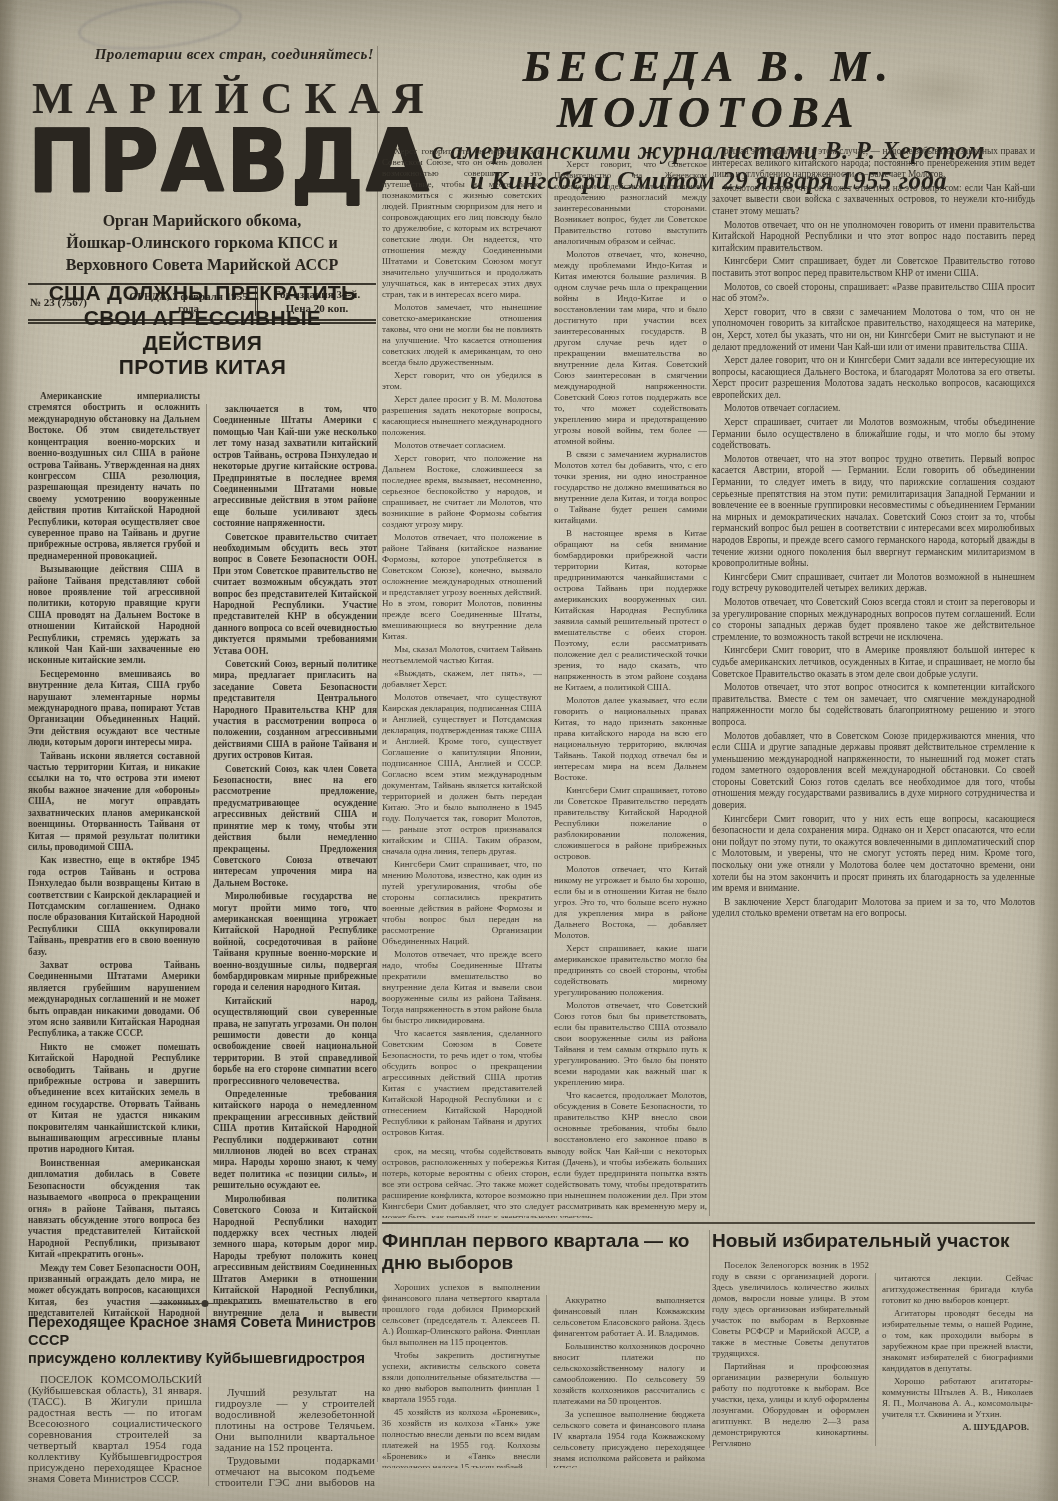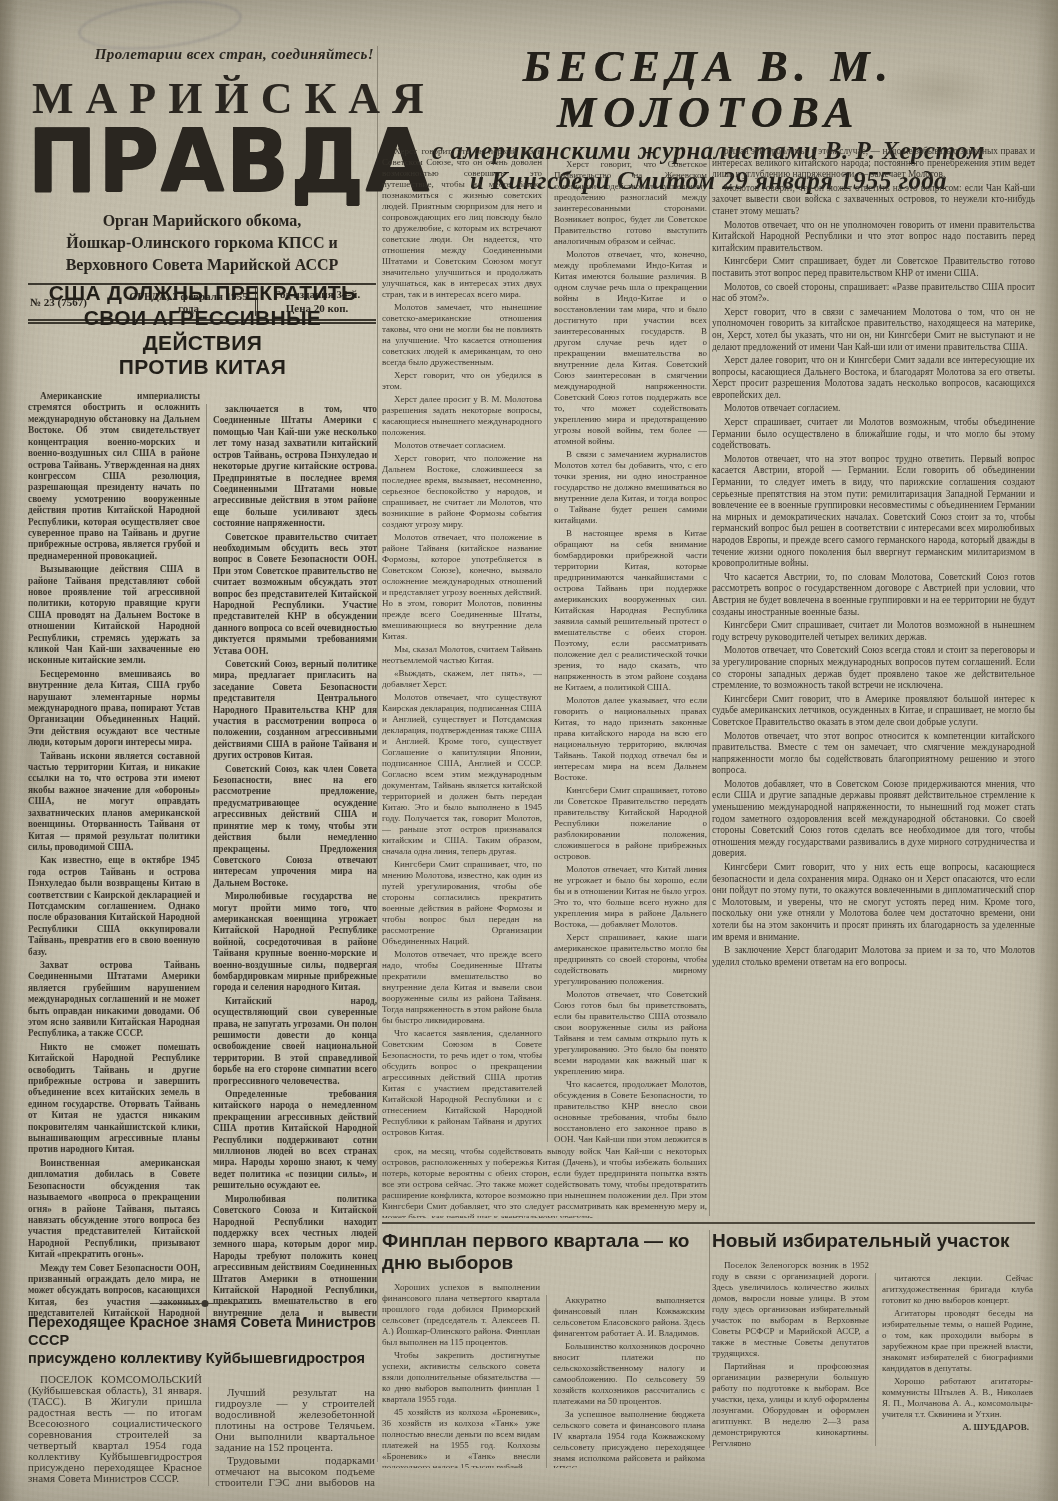--- a/index.html
+++ b/index.html
@@ -177,21 +177,21 @@
           <p>Молотов отвечает, что прежде всего надо, чтобы Соединенные Штаты прекратили вмешательство во внутренние дела Китая и вывели свои вооруженные силы из района Тайваня. Тогда напряженность в этом районе была бы быстро ликвидирована.</p>
           <p>Что касается заявления, сделанного Советским Союзом в Совете Безопасности, то речь идет о том, чтобы обсудить вопрос о прекращении агрессивных действий США против Китая с участием представителей Китайской Народной Республики и с отнесением Китайской Народной Республики к районам Тайваня и других островов Китая.</p>
         </div>
       <div class="colB">
           <p>Херст говорит, что Советское Правительство на Женевском совещании содействовало успешному преодолению разногласий между заинтересованными сторонами. Возникает вопрос, будет ли Советское Правительство готово выступить аналогичным образом и сейчас.</p>
           <p>Молотов отвечает, что, конечно, между проблемами Индо-Китая и Китая имеются большие различия. В одном случае речь шла о прекращении войны в Индо-Китае и о восстановлении там мира, что и было достигнуто при участии всех заинтересованных государств. В другом случае речь идет о прекращении вмешательства во внутренние дела Китая. Советский Союз заинтересован в смягчении международной напряженности. Советский Союз готов поддержать все то, что может содействовать укреплению мира и предотвращению угрозы новой войны, тем более — атомной войны.</p>
           <p>В связи с замечанием журналистов Молотов хотел бы добавить, что, с его точки зрения, ни одно иностранное государство не должно вмешиваться во внутренние дела Китая, и тогда вопрос о Тайване будет решен самими китайцами.</p>
           <p>В настоящее время в Китае обращают на себя внимание бомбардировки прибрежной части территории Китая, которые предпринимаются чанкайшистами с острова Тайвань при поддержке американских вооруженных сил. Китайская Народная Республика заявила самый решительный протест о вмешательстве с обеих сторон. Поэтому, если рассматривать положение дел с реалистической точки зрения, то надо сказать, что напряженность в этом районе создана не Китаем, а политикой США.</p>
           <p>Молотов далее указывает, что если говорить о национальных правах Китая, то надо признать законные права китайского народа на всю его национальную территорию, включая Тайвань. Такой подход отвечал бы и интересам мира на всем Дальнем Востоке.</p>
           <p>Кингсбери Смит спрашивает, готово ли Советское Правительство передать правительству Китайской Народной Республики пожелание о разблокировании положения, сложившегося в районе прибрежных островов.</p>
-          <p>Молотов отвечает, что Китай линия не угрожает и было бы хорошо, если бы и в отношении Китая не было угроз. Это то, что больше всего нужно для укрепления мира в районе Дальнего Востока, — добавляет Молотов.</p>
+          <p>Молотов отвечает, что Китай никому не угрожает и было бы хорошо, если бы и в отношении Китая не было угроз. Это то, что больше всего нужно для укрепления мира в районе Дальнего Востока, — добавляет Молотов.</p>
           <p>Херст спрашивает, какие шаги американское правительство могло бы предпринять со своей стороны, чтобы содействовать мирному урегулированию положения.</p>
           <p>Молотов отвечает, что Советский Союз готов был бы приветствовать, если бы правительство США отозвало свои вооруженные силы из района Тайваня и тем самым открыло путь к урегулированию. Это было бы понято всеми народами как важный шаг к укреплению мира.</p>
           <p>Что касается, продолжает Молотов, обсуждения в Совете Безопасности, то правительство КНР внесло свои основные требования, чтобы было восстановлено его законное право в ООН. Чан Кай-ши при этом держится в другом месте и не берется в отношения между государствами, как это ни странно, оставаясь при прежних США членом, что для всех было бы ясно. Но эти события уже стали прошлым, — заключает Молотов.</p>
         </div>
     </div>
   </div>
   <div class="ivwide">
       <p>срок, на месяц, чтобы содействовать выводу войск Чан Кай-ши с некоторых островов, расположенных у побережья Китая (Дачень), и чтобы избежать больших потерь, которые вероятны с обеих сторон, если будет предпринята попытка взять все эти острова сейчас. Это также может содействовать тому, чтобы предотвратить расширение конфликта, которое возможно при нынешнем положении дел. При этом Кингсбери Смит добавляет, что это следует рассматривать как временную меру и, может быть, как первый шаг к эвентуальному урегули-</p>
     </div>
 
@@ -199,21 +199,20 @@
       <p>решая эти проблемы, в этом случае, — надо не забывать о законных правах и интересах великого китайского народа; постоянного пренебрежения этим ведет лишь к углублению напряженности, — замечает Молотов.</p>
       <p>Молотов говорит, что он может ответить на это вопросом: если Чан Кай-ши захочет вывести свои войска с захваченных островов, то неужели кто-нибудь станет этому мешать?</p>
       <p>Молотов отвечает, что он не уполномочен говорить от имени правительства Китайской Народной Республики и что этот вопрос надо поставить перед китайским правительством.</p>
       <p>Кингсбери Смит спрашивает, будет ли Советское Правительство готово поставить этот вопрос перед правительством КНР от имени США.</p>
       <p>Молотов, со своей стороны, спрашивает: «Разве правительство США просит нас об этом?».</p>
       <p>Херст говорит, что в связи с замечанием Молотова о том, что он не уполномочен говорить за китайское правительство, находящееся на материке, он, Херст, хотел бы указать, что ни он, ни Кингсбери Смит не выступают и не делают предложений от имени Чан Кай-ши или от имени правительства США.</p>
       <p>Херст далее говорит, что он и Кингсбери Смит задали все интересующие их вопросы, касающиеся Дальнего Востока, и благодарят Молотова за его ответы. Херст просит разрешения Молотова задать несколько вопросов, касающихся европейских дел.</p>
       <p>Молотов отвечает согласием.</p>
       <p>Херст спрашивает, считает ли Молотов возможным, чтобы объединение Германии было осуществлено в ближайшие годы, и что могло бы этому содействовать.</p>
       <p>Молотов отвечает, что на этот вопрос трудно ответить. Первый вопрос касается Австрии, второй — Германии. Если говорить об объединении Германии, то следует иметь в виду, что парижские соглашения создают серьезные препятствия на этом пути: ремилитаризация Западной Германии и вовлечение ее в военные группировки несовместимы с объединением Германии на мирных и демократических началах. Советский Союз стоит за то, чтобы германский вопрос был решен в соответствии с интересами всех миролюбивых народов Европы, и прежде всего самого германского народа, который дважды в течение жизни одного поколения был ввергнут германским милитаризмом в кровопролитные войны.</p>
-      <p>Что касается Австрии, то, по словам Молотова, Советский Союз готов рассмотреть вопрос о государственном договоре с Австрией при условии, что Австрия не будет вовлечена в военные группировки и на ее территории не будут созданы иностранные военные базы.</p>
       <p>Кингсбери Смит спрашивает, считает ли Молотов возможной в нынешнем году встречу руководителей четырех великих держав.</p>
       <p>Молотов отвечает, что Советский Союз всегда стоял и стоит за переговоры и за урегулирование спорных международных вопросов путем соглашений. Если со стороны западных держав будет проявлено такое же действительное стремление, то возможность такой встречи не исключена.</p>
       <p>Кингсбери Смит говорит, что в Америке проявляют большой интерес к судьбе американских летчиков, осужденных в Китае, и спрашивает, не могло бы Советское Правительство оказать в этом деле свои добрые услуги.</p>
       <p>Молотов отвечает, что этот вопрос относится к компетенции китайского правительства. Вместе с тем он замечает, что смягчение международной напряженности могло бы содействовать благоприятному решению и этого вопроса.</p>
       <p>Молотов добавляет, что в Советском Союзе придерживаются мнения, что если США и другие западные державы проявят действительное стремление к уменьшению международной напряженности, то нынешний год может стать годом заметного оздоровления всей международной обстановки. Со своей стороны Советский Союз готов сделать все необходимое для того, чтобы отношения между государствами развивались в духе мирного сотрудничества и доверия.</p>
       <p>Кингсбери Смит говорит, что у них есть еще вопросы, касающиеся безопасности и дела сохранения мира. Однако он и Херст опасаются, что если они пойдут по этому пути, то окажутся вовлеченными в дипломатический спор с Молотовым, и уверены, что не смогут устоять перед ним. Кроме того, поскольку они уже отняли у Молотова более чем достаточно времени, они хотели бы на этом закончить и просят принять их благодарность за уделенные им время и внимание.</p>
       <p>В заключение Херст благодарит Молотова за прием и за то, что Молотов уделил столько времени ответам на его вопросы.</p>
     </div>
 
   <div class="finplan sect">

